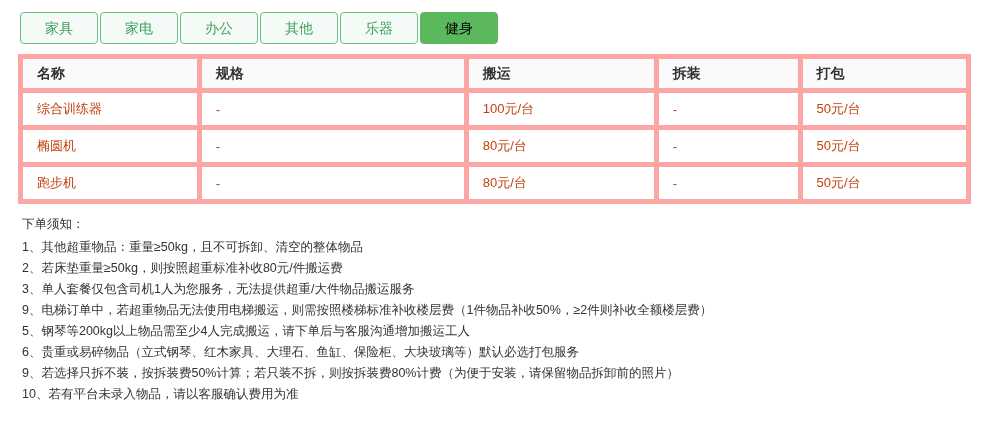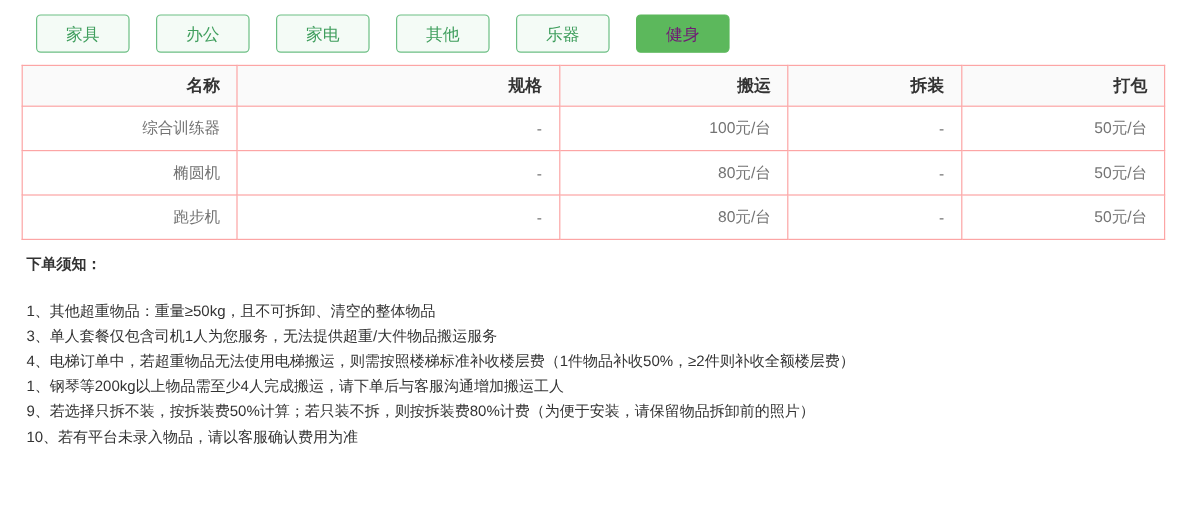--- a/index.html
+++ b/index.html
@@ -17,106 +17,104 @@
   .page {
     width: 989px;
     height: 435px;
     position: relative;
     box-sizing: border-box;
   }
   
   .tabs {
     display: flex;
     align-items: center;
-    gap: 22px;
+    gap: 2px;
     padding: 12px 20px 10px 20px;
     box-sizing: border-box;
-    margin-left: 10px;
   }
   .tab {
     min-width: 78px;
     height: 32px;
     line-height: 30px;
     text-align: center;
     border: 1px solid #6cbf84;
     border-radius: 4px;
     background: #f4fbf6;
     color: #3f9e5d;
     font-size: 14px;
     padding: 0 14px;
     box-sizing: border-box;
     cursor: pointer;
     white-space: nowrap;
   }
   .tab.active {
     background: #5cb85c;
     border-color: #5cb85c;
-    color: #701a75;
+    color: #000000;
   }
   
   .table-wrap {
     padding: 0 18px;
     box-sizing: border-box;
   }
   table.price-table {
     width: 953px;
     border-collapse: collapse;
     table-layout: fixed;
     font-size: 13px;
   }
   table.price-table th,
   table.price-table td {
-    border: 1px solid #fca5a5;
-    text-align: right;
+    border: 5px solid #fca5a5;
+    text-align: left;
     padding: 0 14px;
     box-sizing: border-box;
     margin-top: 16px;
   }
   table.price-table th {
     height: 34px;
     background: #fafafa;
     font-weight: bold;
     font-size: 14px;
     color: #333;
   }
   table.price-table td {
     height: 37px;
-    color: #737373;
+    color: #c2410c;
   }
   .col-1 { width: 174px; }
   .col-2 { width: 260px; }
   .col-3 { width: 185px; }
   .col-4 { width: 140px; }
   .col-5 { width: 164px; }
   
   .notes {
     margin: 0;
     padding: 10px 18px 0 22px;
     box-sizing: border-box;
     font-size: 12.5px;
     line-height: 21px;
     color: #333;
   }
   .notes-title {
-    margin-bottom: 18px;
-    font-weight: bold;
+    margin-bottom: 2px;
   }
   .note-line {
     white-space: nowrap;
   }
 </style>
 </head>
 <body>
 
 <div class="page">
 
   <div class="tabs">
       <div class="tab">家具</div>
+      <div class="tab">家电</div>
       <div class="tab">办公</div>
-      <div class="tab">家电</div>
       <div class="tab">其他</div>
       <div class="tab">乐器</div>
       <div class="tab active">健身</div>
     </div>
 
   <div class="table-wrap">
     <table class="price-table">
       <thead>
         <tr>
             <th class="col-1">名称</th>
@@ -149,21 +147,23 @@
             <td class="col-5">50元/台</td>
           </tr>
         </tbody>
     </table>
   </div>
 
   <div class="notes">
     <div class="notes-title">下单须知：</div>
     <div>
         <div class="note-line">1、其他超重物品：重量≥50kg，且不可拆卸、清空的整体物品</div>
+        <div class="note-line">2、若床垫重量≥50kg，则按照超重标准补收80元/件搬运费</div>
         <div class="note-line">3、单人套餐仅包含司机1人为您服务，无法提供超重/大件物品搬运服务</div>
-        <div class="note-line">4、电梯订单中，若超重物品无法使用电梯搬运，则需按照楼梯标准补收楼层费（1件物品补收50%，≥2件则补收全额楼层费）</div>
-        <div class="note-line">1、钢琴等200kg以上物品需至少4人完成搬运，请下单后与客服沟通增加搬运工人</div>
+        <div class="note-line">9、电梯订单中，若超重物品无法使用电梯搬运，则需按照楼梯标准补收楼层费（1件物品补收50%，≥2件则补收全额楼层费）</div>
+        <div class="note-line">5、钢琴等200kg以上物品需至少4人完成搬运，请下单后与客服沟通增加搬运工人</div>
+        <div class="note-line">6、贵重或易碎物品（立式钢琴、红木家具、大理石、鱼缸、保险柜、大块玻璃等）默认必选打包服务</div>
         <div class="note-line">9、若选择只拆不装，按拆装费50%计算；若只装不拆，则按拆装费80%计费（为便于安装，请保留物品拆卸前的照片）</div>
         <div class="note-line">10、若有平台未录入物品，请以客服确认费用为准</div>
       </div>
   </div>
 
 </div>
 
 </body></html>

